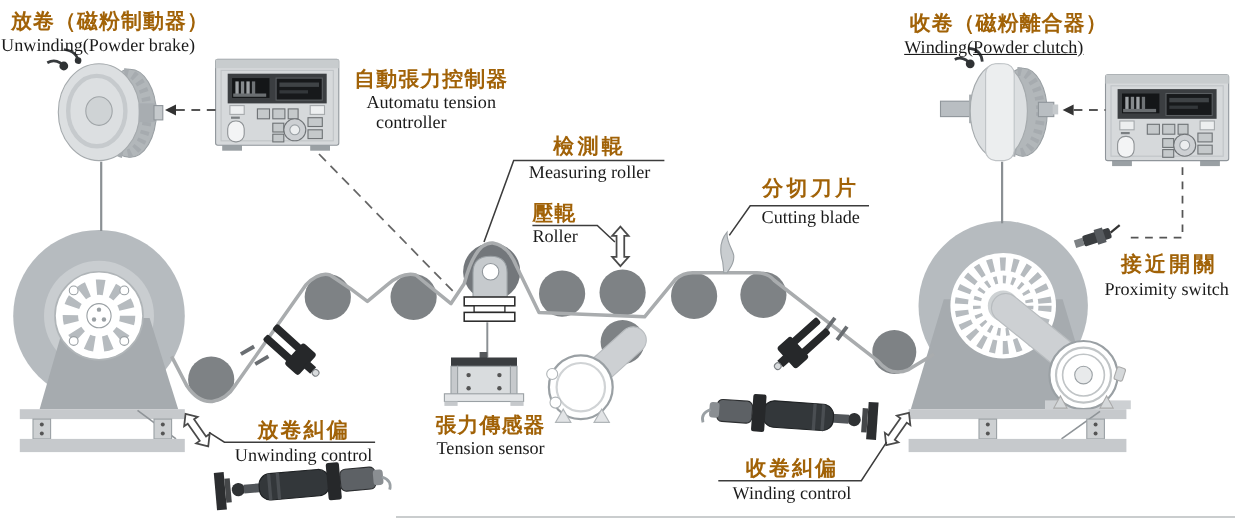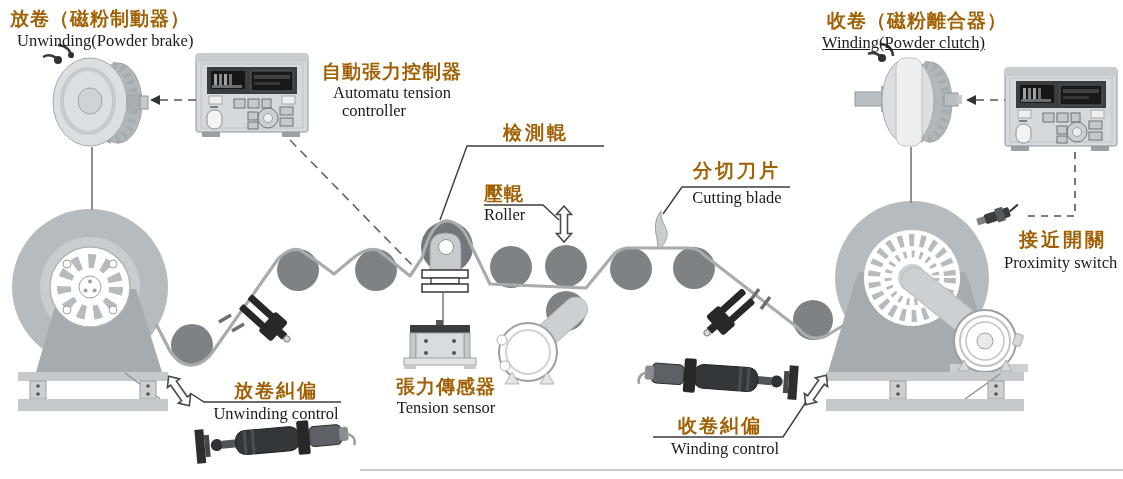--- a/index.html
+++ b/index.html
@@ -261,42 +261,43 @@
     <polyline points="484,205 543,205 559,220"></polyline>
     <polyline points="790,187 682,187 663,214"></polyline>
     <polyline points="190,393 204,402 341,402"></polyline>
     <polyline points="806,402 783,437 653,437"></polyline>
   </g>
 
   <line x1="360" y1="470" x2="1123" y2="470" stroke="#b9bcbe" stroke-width="1.5"></line>
 </svg>
 
 <div class="lbl zh" style="left:10px;top:6px;">放卷（磁粉制動器）</div>
-<div class="lbl en" style="left:1px;top:31px;padding-left:16px;">Unwinding(Powder brake)</div>
+<div class="lbl en" style="left:1px;top:31px;">Unwinding(Powder brake)</div>
 
 <div class="lbl zh ctr" style="left:318px;top:59px;width:148px;">自動張力控制器</div>
 <div class="lbl en ctr" style="left:318px;top:83px;width:148px;">Automatu tension</div>
 <div class="lbl en ctr" style="left:300px;top:101px;width:148px;">controller</div>
 
 <div class="lbl zh sp ctr" style="left:461px;top:120px;width:150px;">檢測輥</div>
+<div class="lbl en ctr" style="left:461px;top:147px;width:150px;">Measuring roller</div>
 
 <div class="lbl zh" style="left:484px;top:181px;">壓輥</div>
 <div class="lbl en" style="left:484px;top:205px;">Roller</div>
 
 <div class="lbl zh sp ctr" style="left:662px;top:158px;width:150px;">分切刀片</div>
 <div class="lbl en ctr" style="left:662px;top:188px;width:150px;">Cutting blade</div>
 
 <div class="lbl zh" style="left:827px;top:8px;">收卷（磁粉離合器）</div>
 <div class="lbl en" style="left:822px;top:33px;text-decoration:underline;">Winding(Powder clutch)</div>
 
 <div class="lbl zh sp" style="left:1019px;top:227px;">接近開關</div>
 <div class="lbl en" style="left:1004px;top:253px;">Proximity switch</div>
 
 <div class="lbl zh ctr" style="left:201px;top:378px;width:150px;letter-spacing:2px;">放卷糾偏</div>
 <div class="lbl en ctr" style="left:201px;top:404px;width:150px;">Unwinding control</div>
 
 <div class="lbl zh ctr" style="left:371px;top:374px;width:150px;">張力傳感器</div>
 <div class="lbl en ctr" style="left:371px;top:398px;width:150px;">Tension sensor</div>
 
 <div class="lbl zh ctr" style="left:645px;top:413px;width:150px;letter-spacing:2px;">收卷糾偏</div>
-<div class="lbl en ctr" style="left:629px;top:439px;width:150px;text-align:right;">Winding control</div>
+<div class="lbl en ctr" style="left:645px;top:439px;width:150px;">Winding control</div>
 
 </div>
 
 </body></html>

